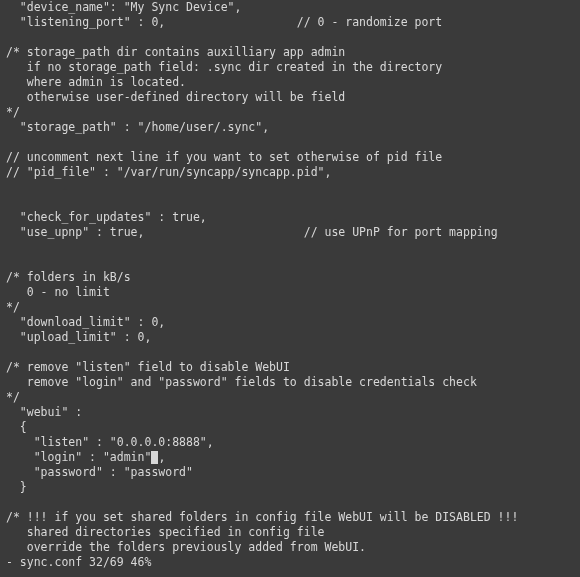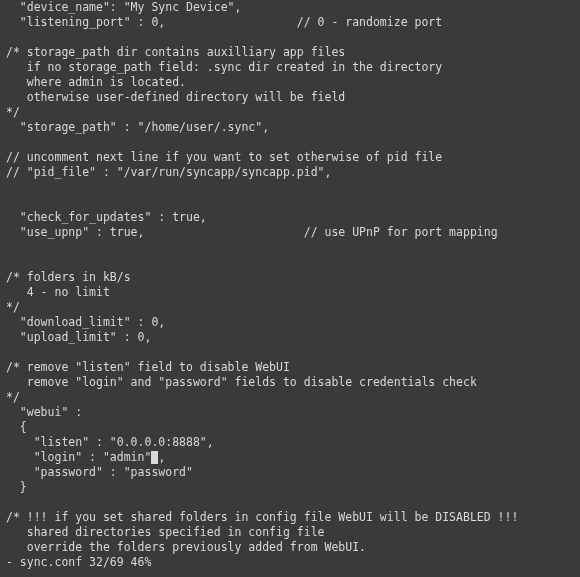--- a/index.html
+++ b/index.html
@@ -31,37 +31,37 @@
     color: #d8d8d8;
     text-align: center;
   }
 </style>
 </head>
 <body>
 
 <pre><span>  "device_name": "My Sync Device",</span>
 <span>  "listening_port" : 0,                   // 0 - randomize port</span>
 <span></span>
-<span>/* storage_path dir contains auxilliary app files</span>
+<span>/* storage_path dir contains auxilliary app admin</span>
 <span>   if no storage_path field: .sync dir created in the directory</span>
 <span>   where admin is located.</span>
 <span>   otherwise user-defined directory will be field</span>
 <span>*/</span>
 <span>  "storage_path" : "/home/user/.sync",</span>
 <span></span>
 <span>// uncomment next line if you want to set otherwise of pid file</span>
 <span>// "pid_file" : "/var/run/syncapp/syncapp.pid",</span>
 <span></span>
 <span></span>
 <span>  "check_for_updates" : true,</span>
 <span>  "use_upnp" : true,                       // use UPnP for port mapping</span>
 <span></span>
 <span></span>
 <span>/* folders in kB/s</span>
-<span>   4 - no limit</span>
+<span>   0 - no limit</span>
 <span>*/</span>
 <span>  "download_limit" : 0,</span>
 <span>  "upload_limit" : 0,</span>
 <span></span>
 <span>/* remove "listen" field to disable WebUI</span>
 <span>   remove "login" and "password" fields to disable credentials check</span>
 <span>*/</span>
 <span>  "webui" :</span>
 <span>  {</span>
 <span>    "listen" : "0.0.0.0:8888",</span>

